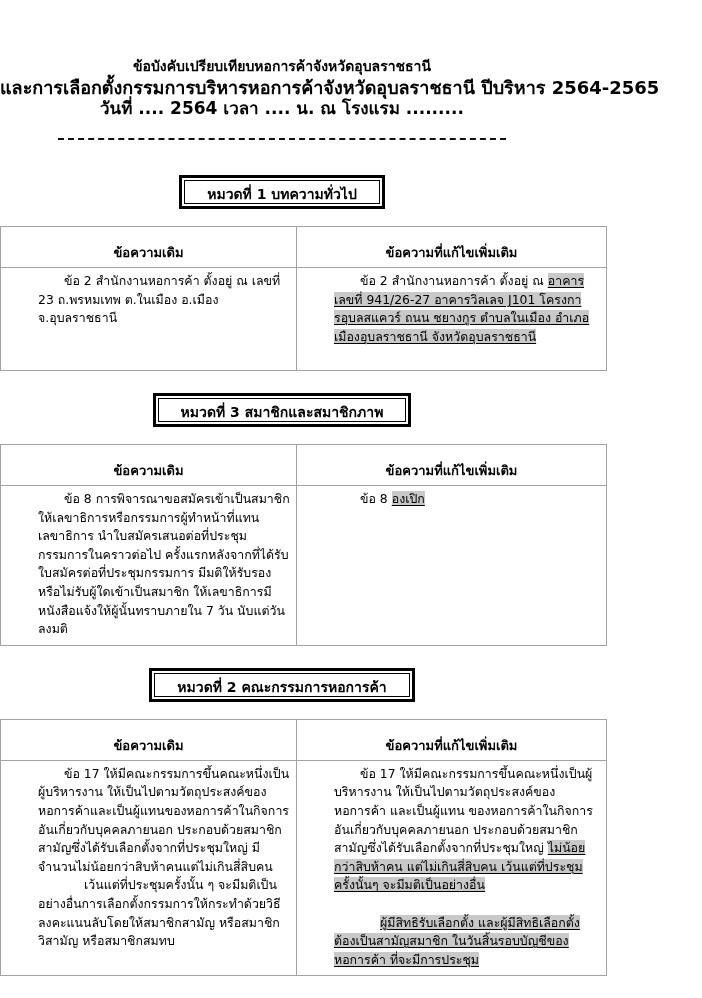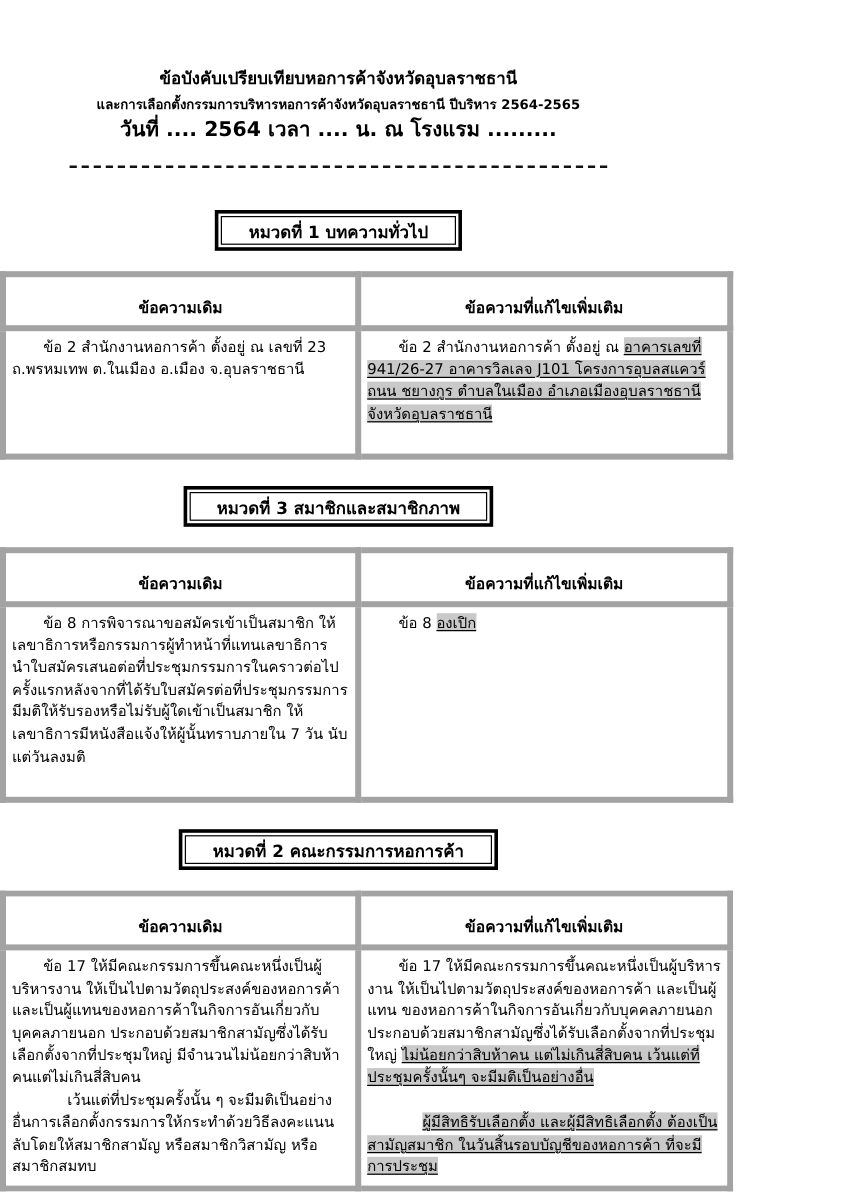--- a/index.html
+++ b/index.html
@@ -29,21 +29,21 @@
   }
   .title-line {
     font-weight: bold;
     font-size: 13.5px;
     line-height: 21px;
     letter-spacing: 0px;
     white-space: nowrap;
   }
   .title-line.l1 { font-size: 14px; }
   .title-line.l2 { font-size: 13.5px; }
-  .title-line.l3 { font-size: 11px; }
+  .title-line.l3 { font-size: 18px; }
   .title-line.l4 { font-size: 17px; }
 
   .rule-wrap {
     text-align: center;
     margin-top: 9px;
   }
   .rule {
     display: inline-block;
     width: 448px;
     height: 0;
@@ -74,41 +74,42 @@
 
   
   .cmp-table {
     width: 606px;
     margin: 0 auto;
     border-collapse: collapse;
     table-layout: fixed;
   }
   .cmp-table td,
   .cmp-table th {
-    border: 5px solid #a3a3a3;
+    border: 1px solid #a3a3a3;
     vertical-align: top;
     padding: 0;
   }
   .col-left  { width: 296px; }
   .col-right { width: 310px; }
 
   .cmp-table thead th {
     text-align: center;
     font-size: 13px;
     font-weight: bold;
     height: 36px;
     vertical-align: bottom;
     padding-bottom: 4px;
   }
 
   .cell {
     padding: 4px 5px 6px 5px;
     font-size: 12.4px;
     line-height: 18.6px;
     text-align: left;
+    margin-left: 32px;
   }
   .cell p {
     margin: 0;
   }
   .cell p.indent {
     text-indent: 26px;
   }
   .cell p.indent-big {
     text-indent: 46px;
   }

